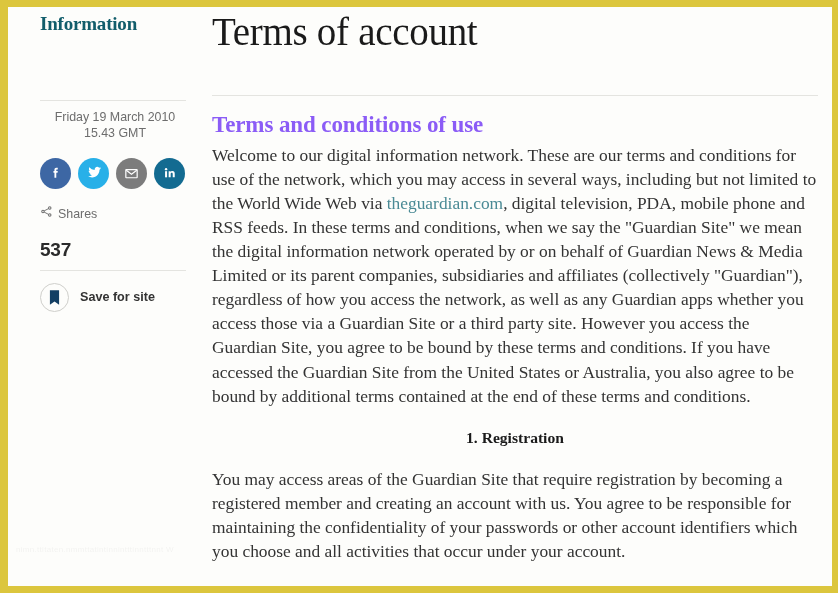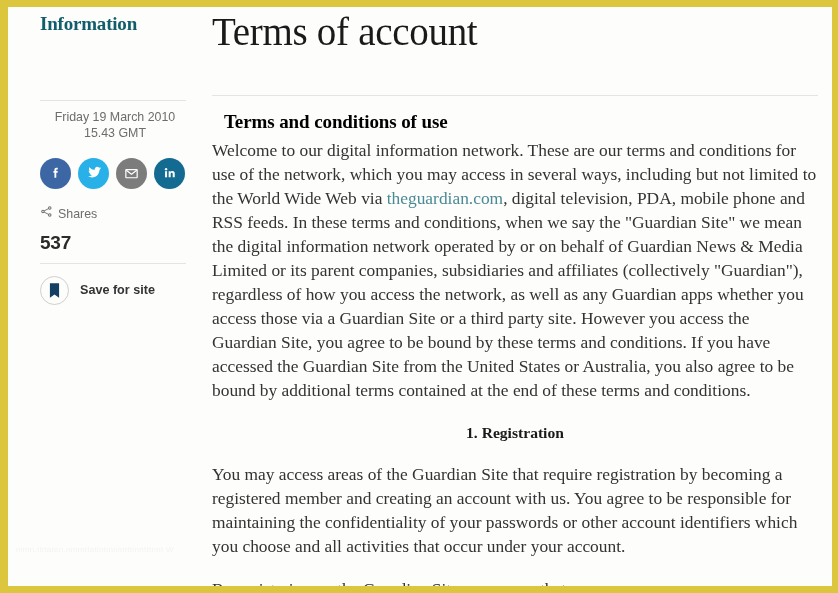--- a/index.html
+++ b/index.html
@@ -102,21 +102,21 @@
     font-size: 12.4px;
     color: #6d6d6d;
     line-height: 1;
   }
   .share-count {
     font-family: "Liberation Sans", "DejaVu Sans", sans-serif;
     font-size: 19px;
     font-weight: bold;
     color: #2b2b2b;
     line-height: 1.25;
-    margin-top: 11px;
+    margin-top: 18px;
     letter-spacing: -0.2px;
   }
   #rule-save { margin-top: 8px; }
 
   
   .save-row {
     display: flex;
     align-items: center;
     gap: 11px;
     margin-top: 12px;
@@ -172,24 +172,24 @@
     line-height: 1.15;
     letter-spacing: -0.3px;
   }
   #rule-main {
     border: 0;
     border-top: 1px solid #e4e4e0;
     margin: 40px 0 0 0;
   }
   .section-head {
     font-family: "Liberation Serif", "DejaVu Serif", serif;
-    font-size: 19px;
+    font-size: 23px;
     font-weight: bold;
-    color: #000000;
-    margin: 14px 0 0 12px;
+    color: #8b5cf6;
+    margin: 14px 0 0 0;
     line-height: 1.3;
     letter-spacing: -0.1px;
   }
   .body-para {
     font-family: "Liberation Serif", "DejaVu Serif", serif;
     font-size: 17.4px;
     color: #333333;
     line-height: 1.385;
     margin: 3px 0 0 0;
     max-width: 624px;

